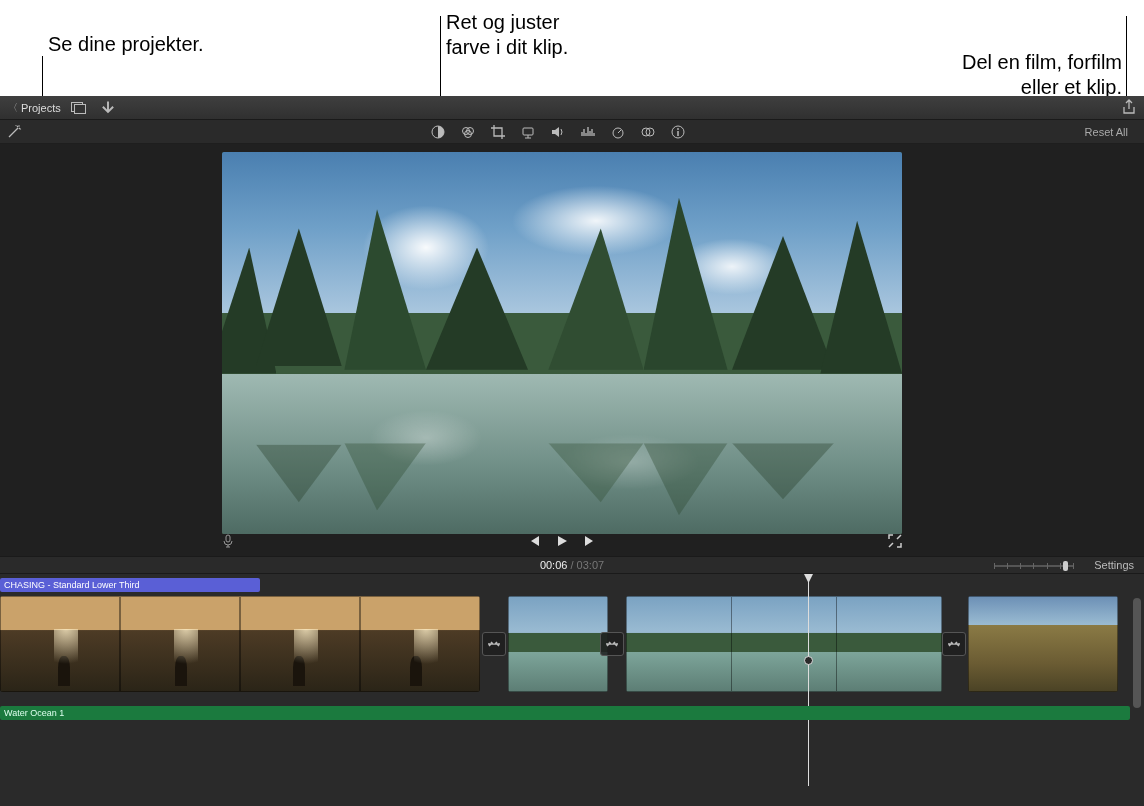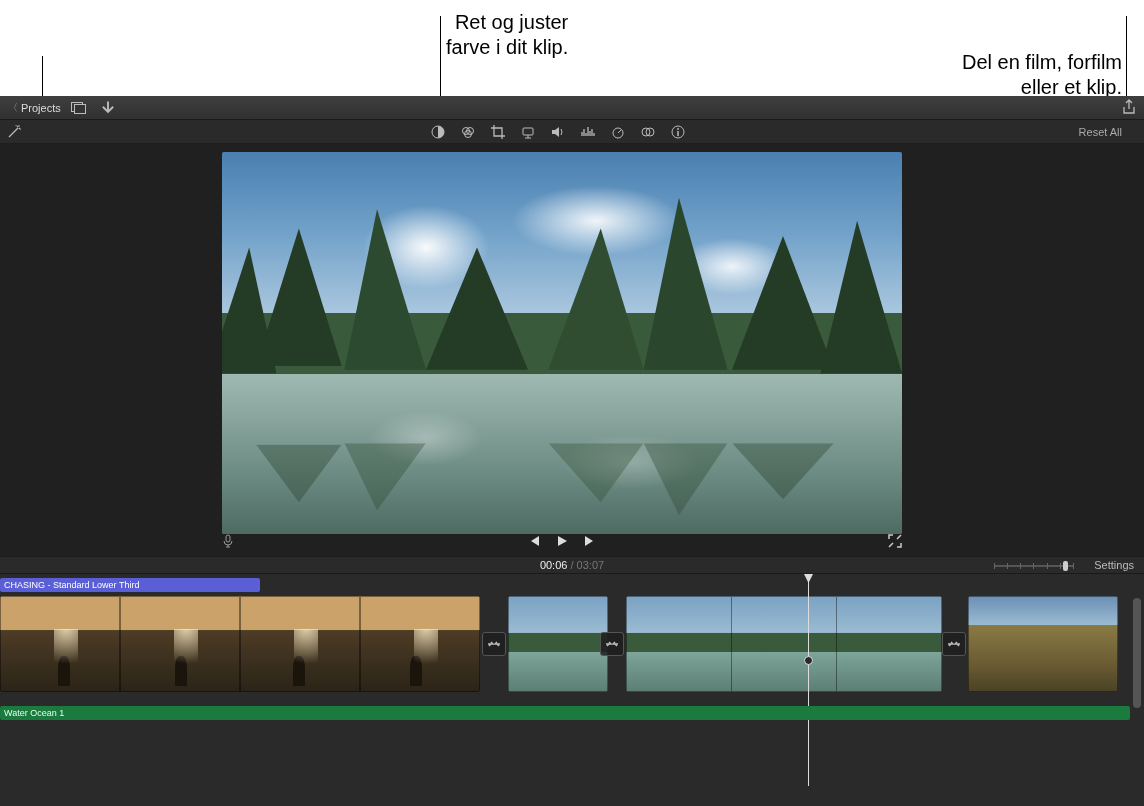--- a/index.html
+++ b/index.html
@@ -1,20 +1,20 @@
 <!DOCTYPE html>
 <html><head>
 <meta charset="utf-8">
 <style>
   * { box-sizing: border-box; margin: 0; padding: 0; }
   html, body { width: 1144px; height: 806px; background: #fff; font-family: -apple-system, Helvetica, Arial, sans-serif; overflow: hidden; }
 
   
   .callouts { position: absolute; top: 0; left: 0; width: 1144px; height: 96px; pointer-events: none; }
-  .callout { position: absolute; color: #000; font-size: 20px; line-height: 25px; text-align: right; }
+  .callout { position: absolute; color: #000; font-size: 20px; line-height: 25px; text-align: left; }
   .callout.right { text-align: right; }
   .cline { position: absolute; background: #000; width: 1px; }
 
   
   .app { position: absolute; top: 96px; left: 0; width: 1144px; height: 710px; background: #2a2a2a; color: #ccc; font-size: 11px; }
 
   
   .toolbar { height: 24px; background: linear-gradient(#3f3f3f,#303030); display: flex; align-items: center; position: relative; border-bottom: 1px solid #1a1a1a; }
   .tb-left { display: flex; align-items: center; gap: 10px; padding-left: 8px; }
   .proj-btn { display: flex; align-items: center; gap: 3px; color: #ddd; cursor: pointer; }
@@ -23,21 +23,21 @@
   .tb-title { position: absolute; left: 0; right: 0; text-align: center; color: #ddd; font-size: 12px; }
   .tb-right { position: absolute; right: 8px; top: 3px; }
   .share-icon svg { width: 14px; height: 16px; }
 
   
   .adjustbar { height: 24px; background: #2a2a2a; display: flex; align-items: center; position: relative; border-bottom: 1px solid #1e1e1e; }
   .wand { position: absolute; left: 6px; top: 4px; color: #bbb; font-size: 14px; }
   .adj-icons { position: absolute; left: 430px; display: flex; gap: 14px; align-items: center; color: #bbb; }
   .adj-icons .ic { width: 16px; height: 16px; display: flex; align-items: center; justify-content: center; }
   .adj-icons svg { width: 16px; height: 16px; }
-  .resetall { position: absolute; right: 22px; color: #aaa; font-size: 11px; cursor: pointer; }
+  .resetall { position: absolute; right: 16px; color: #aaa; font-size: 11px; cursor: pointer; }
 
   
   .viewer { position: relative; height: 412px; background: #202020; }
   .canvas { position: absolute; left: 222px; top: 8px; width: 680px; height: 382px; background: #000; overflow: hidden; border-radius: 2px; }
 
   
   .land {
     width: 100%; height: 100%;
     background:
       radial-gradient(ellipse 90px 60px at 30% 25%, rgba(255,255,255,.95), rgba(255,255,255,0) 70%),
@@ -106,20 +106,21 @@
   .audio { position:absolute; left:0; right:14px; top:132px; height:14px; background:#1b7a3e; border-radius:2px;}
   .audio-label { position:absolute; left:4px; top:132px; color:#dfe; font-size:9px; line-height:14px;}
   .vsb { position:absolute; right:2px; top:22px; bottom:20px; width:10px;}
   .vsb .thumb{position:absolute;top:2px;left:1px;width:8px;height:110px;background:#555;border-radius:4px;}
 
 </style>
 </head>
 <body>
 
 <div class="callouts">
+  <div class="callout" style="left:48px;top:32px;">Se dine projekter.</div>
   <div class="cline" style="left:42px;top:56px;height:42px;"></div>
 
   <div class="callout" style="left:446px;top:10px;white-space:pre;">Ret og juster
 farve i dit klip.</div>
   <div class="cline" style="left:440px;top:16px;height:116px;"></div>
 
   <div class="callout right" style="right:22px;top:10px;white-space:pre;margin-top:40px;">Del en film, forfilm
 eller et klip.</div>
   <div class="cline" style="right:17px;top:16px;height:82px;"></div>
 </div>

